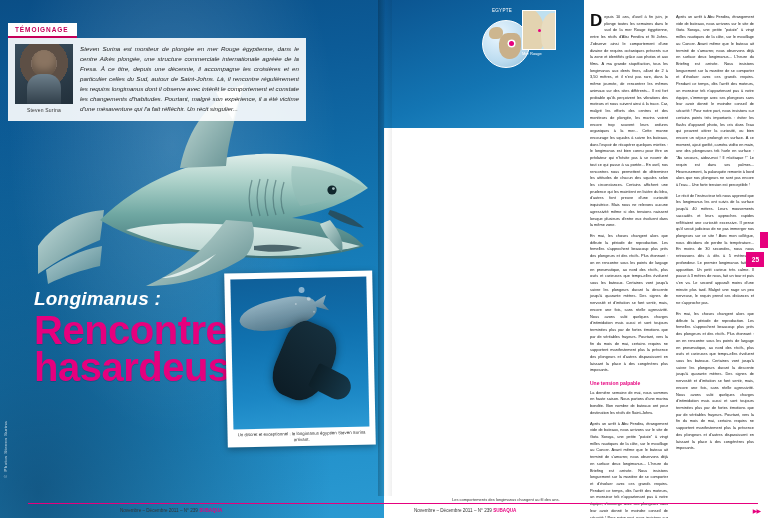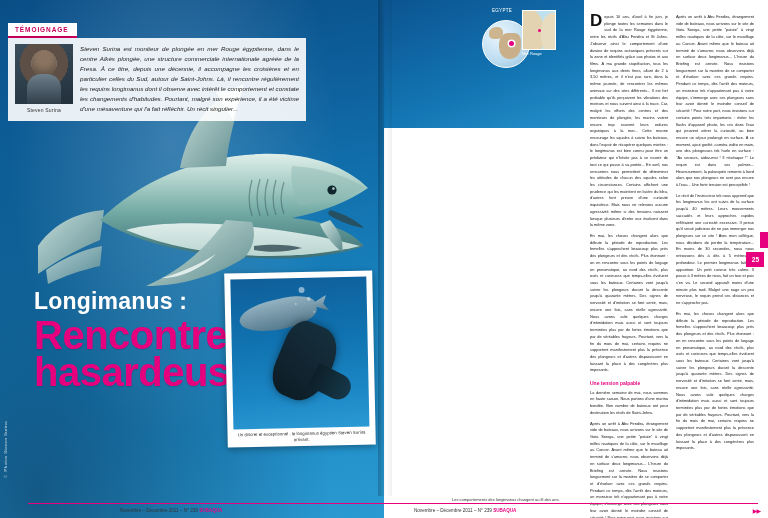--- a/index.html
+++ b/index.html
@@ -97,22 +97,23 @@
   .shark {
     position:absolute; left: 30px; top: 70px; width: 350px; height: 230px;
     z-index: 3;
   }
 
   
   .headline {
     position:absolute; left: 34px; top: 288px; z-index: 7;
   }
   .headline .kicker {
-    color:#ffffff; font-size: 23px; font-weight: bold; letter-spacing:.2px;
+    color:#ffffff; font-size: 19px; font-weight: bold; letter-spacing:.2px;
     margin-bottom: 2px;
+    font-style: italic;
   }
   .headline .big {
     color:#e6007e;
     font-size: 40px;
     font-weight: bold;
     line-height: .92;
     letter-spacing: -0.5px;
     text-shadow: 0 1px 0 rgba(0,0,0,.12);
   }
 

